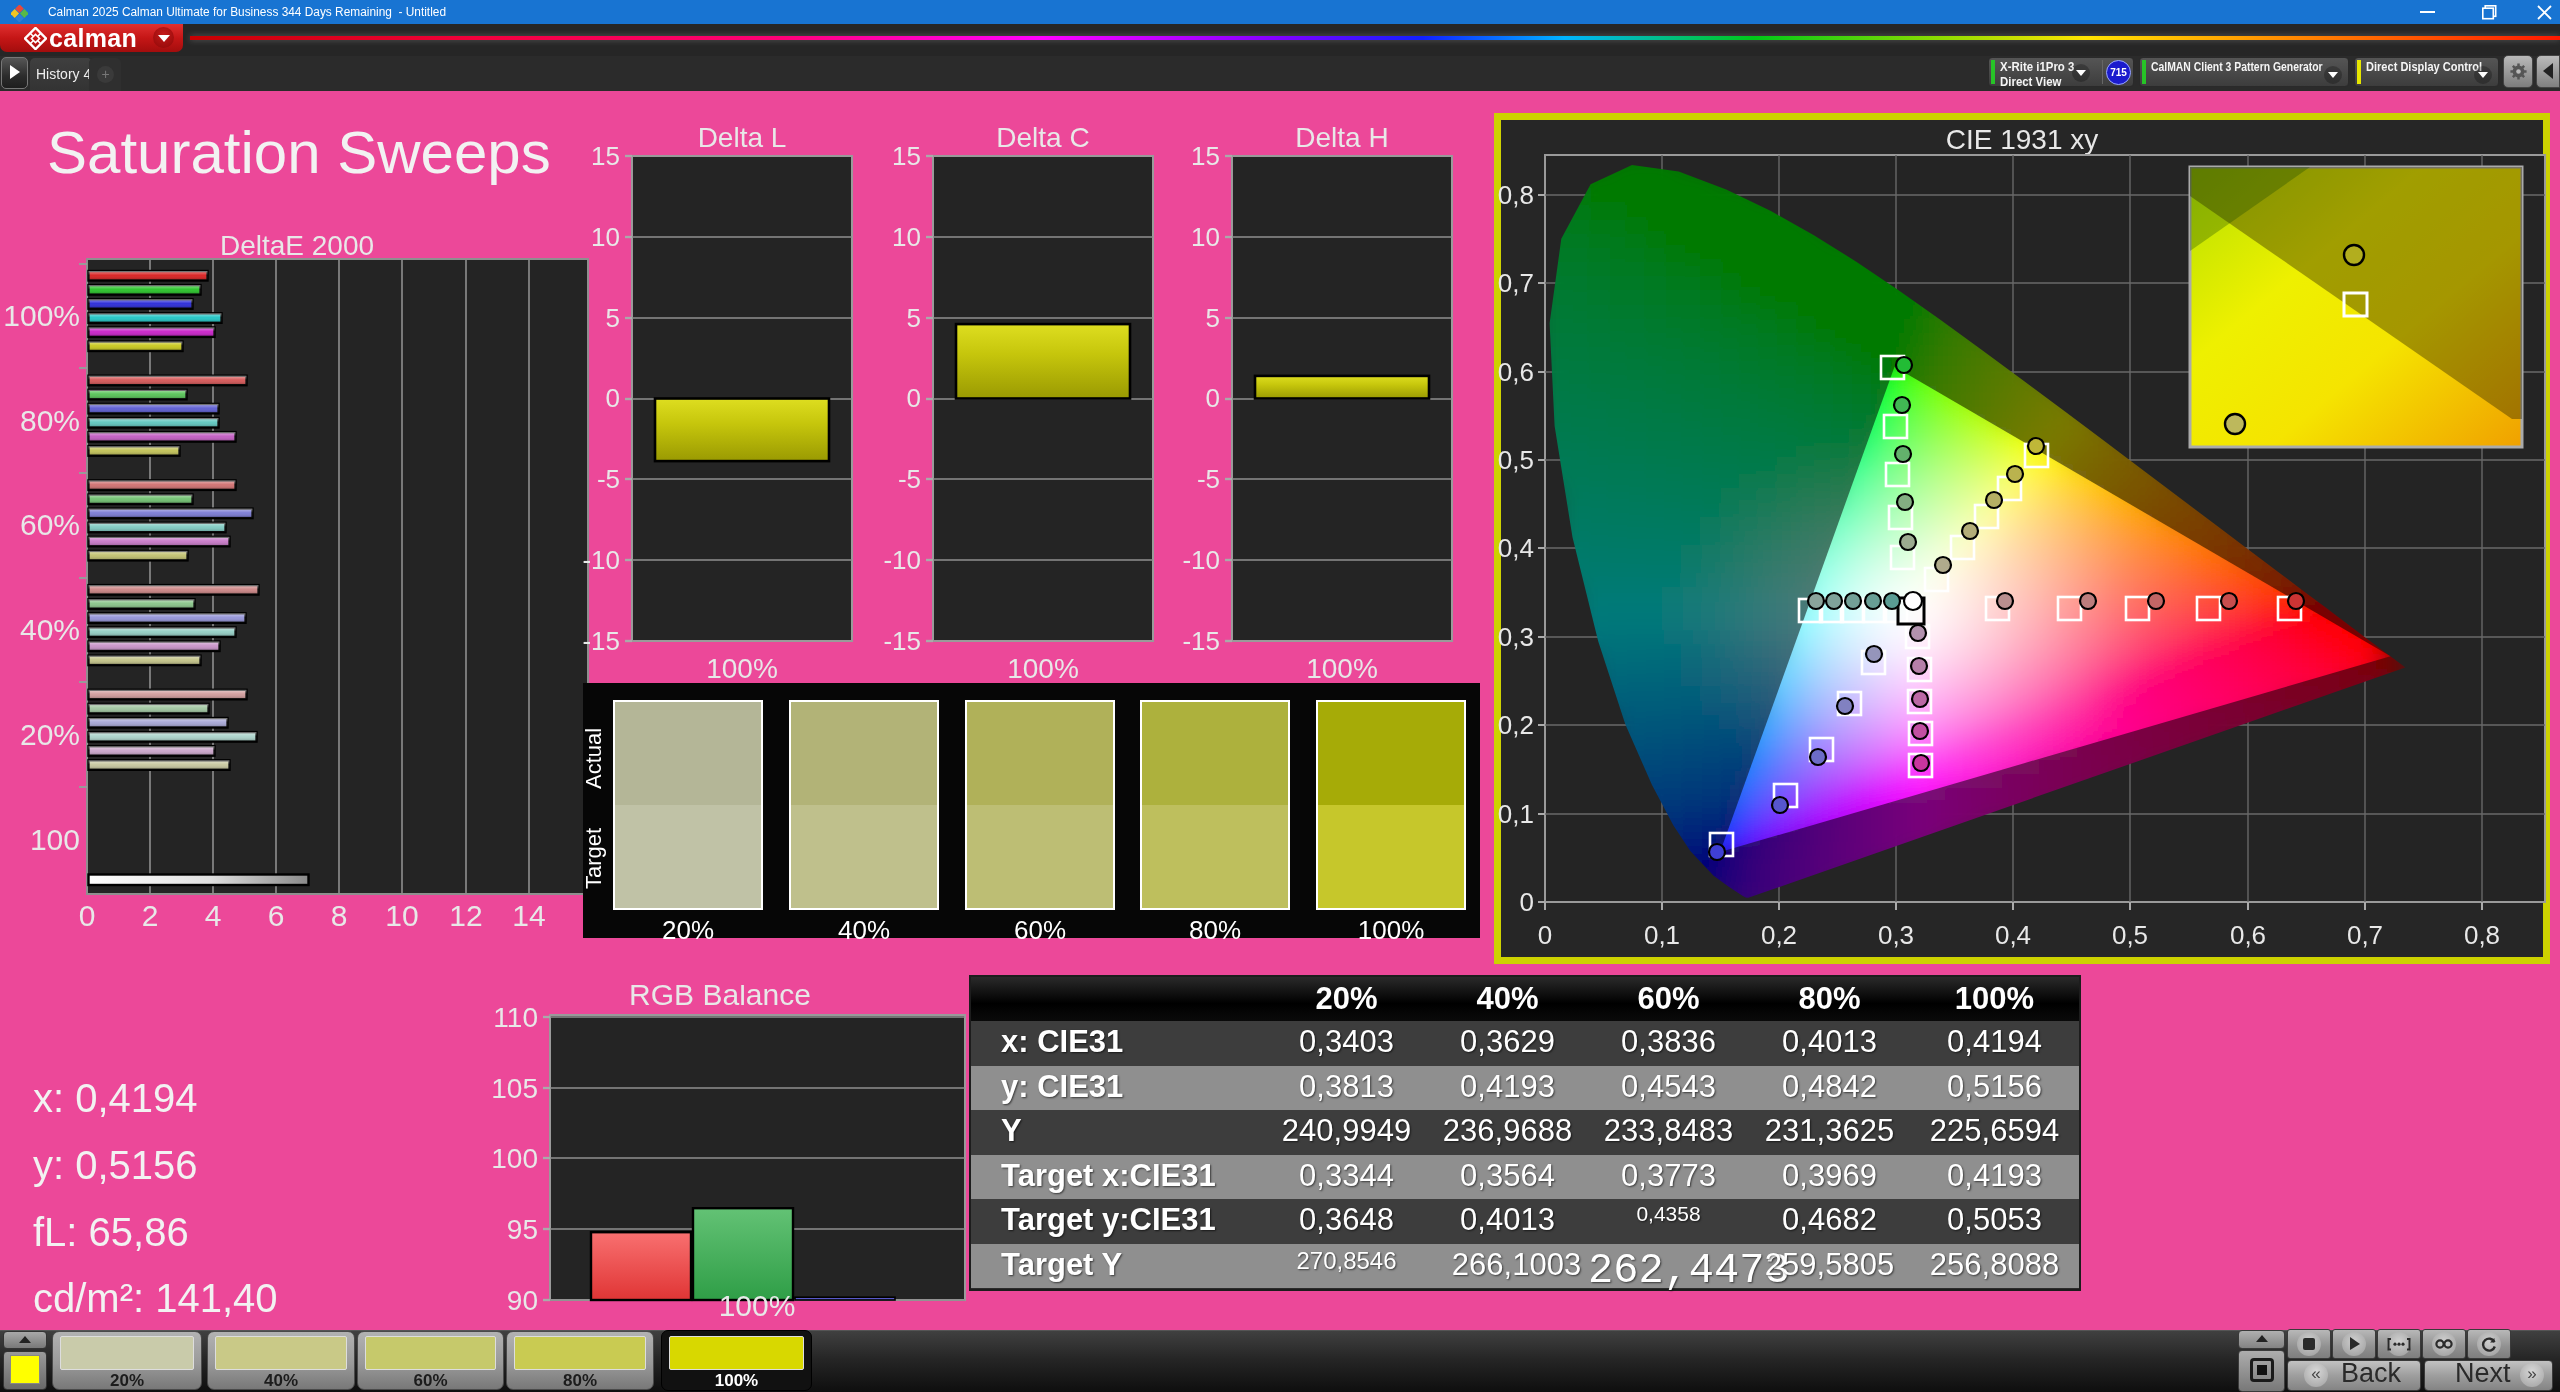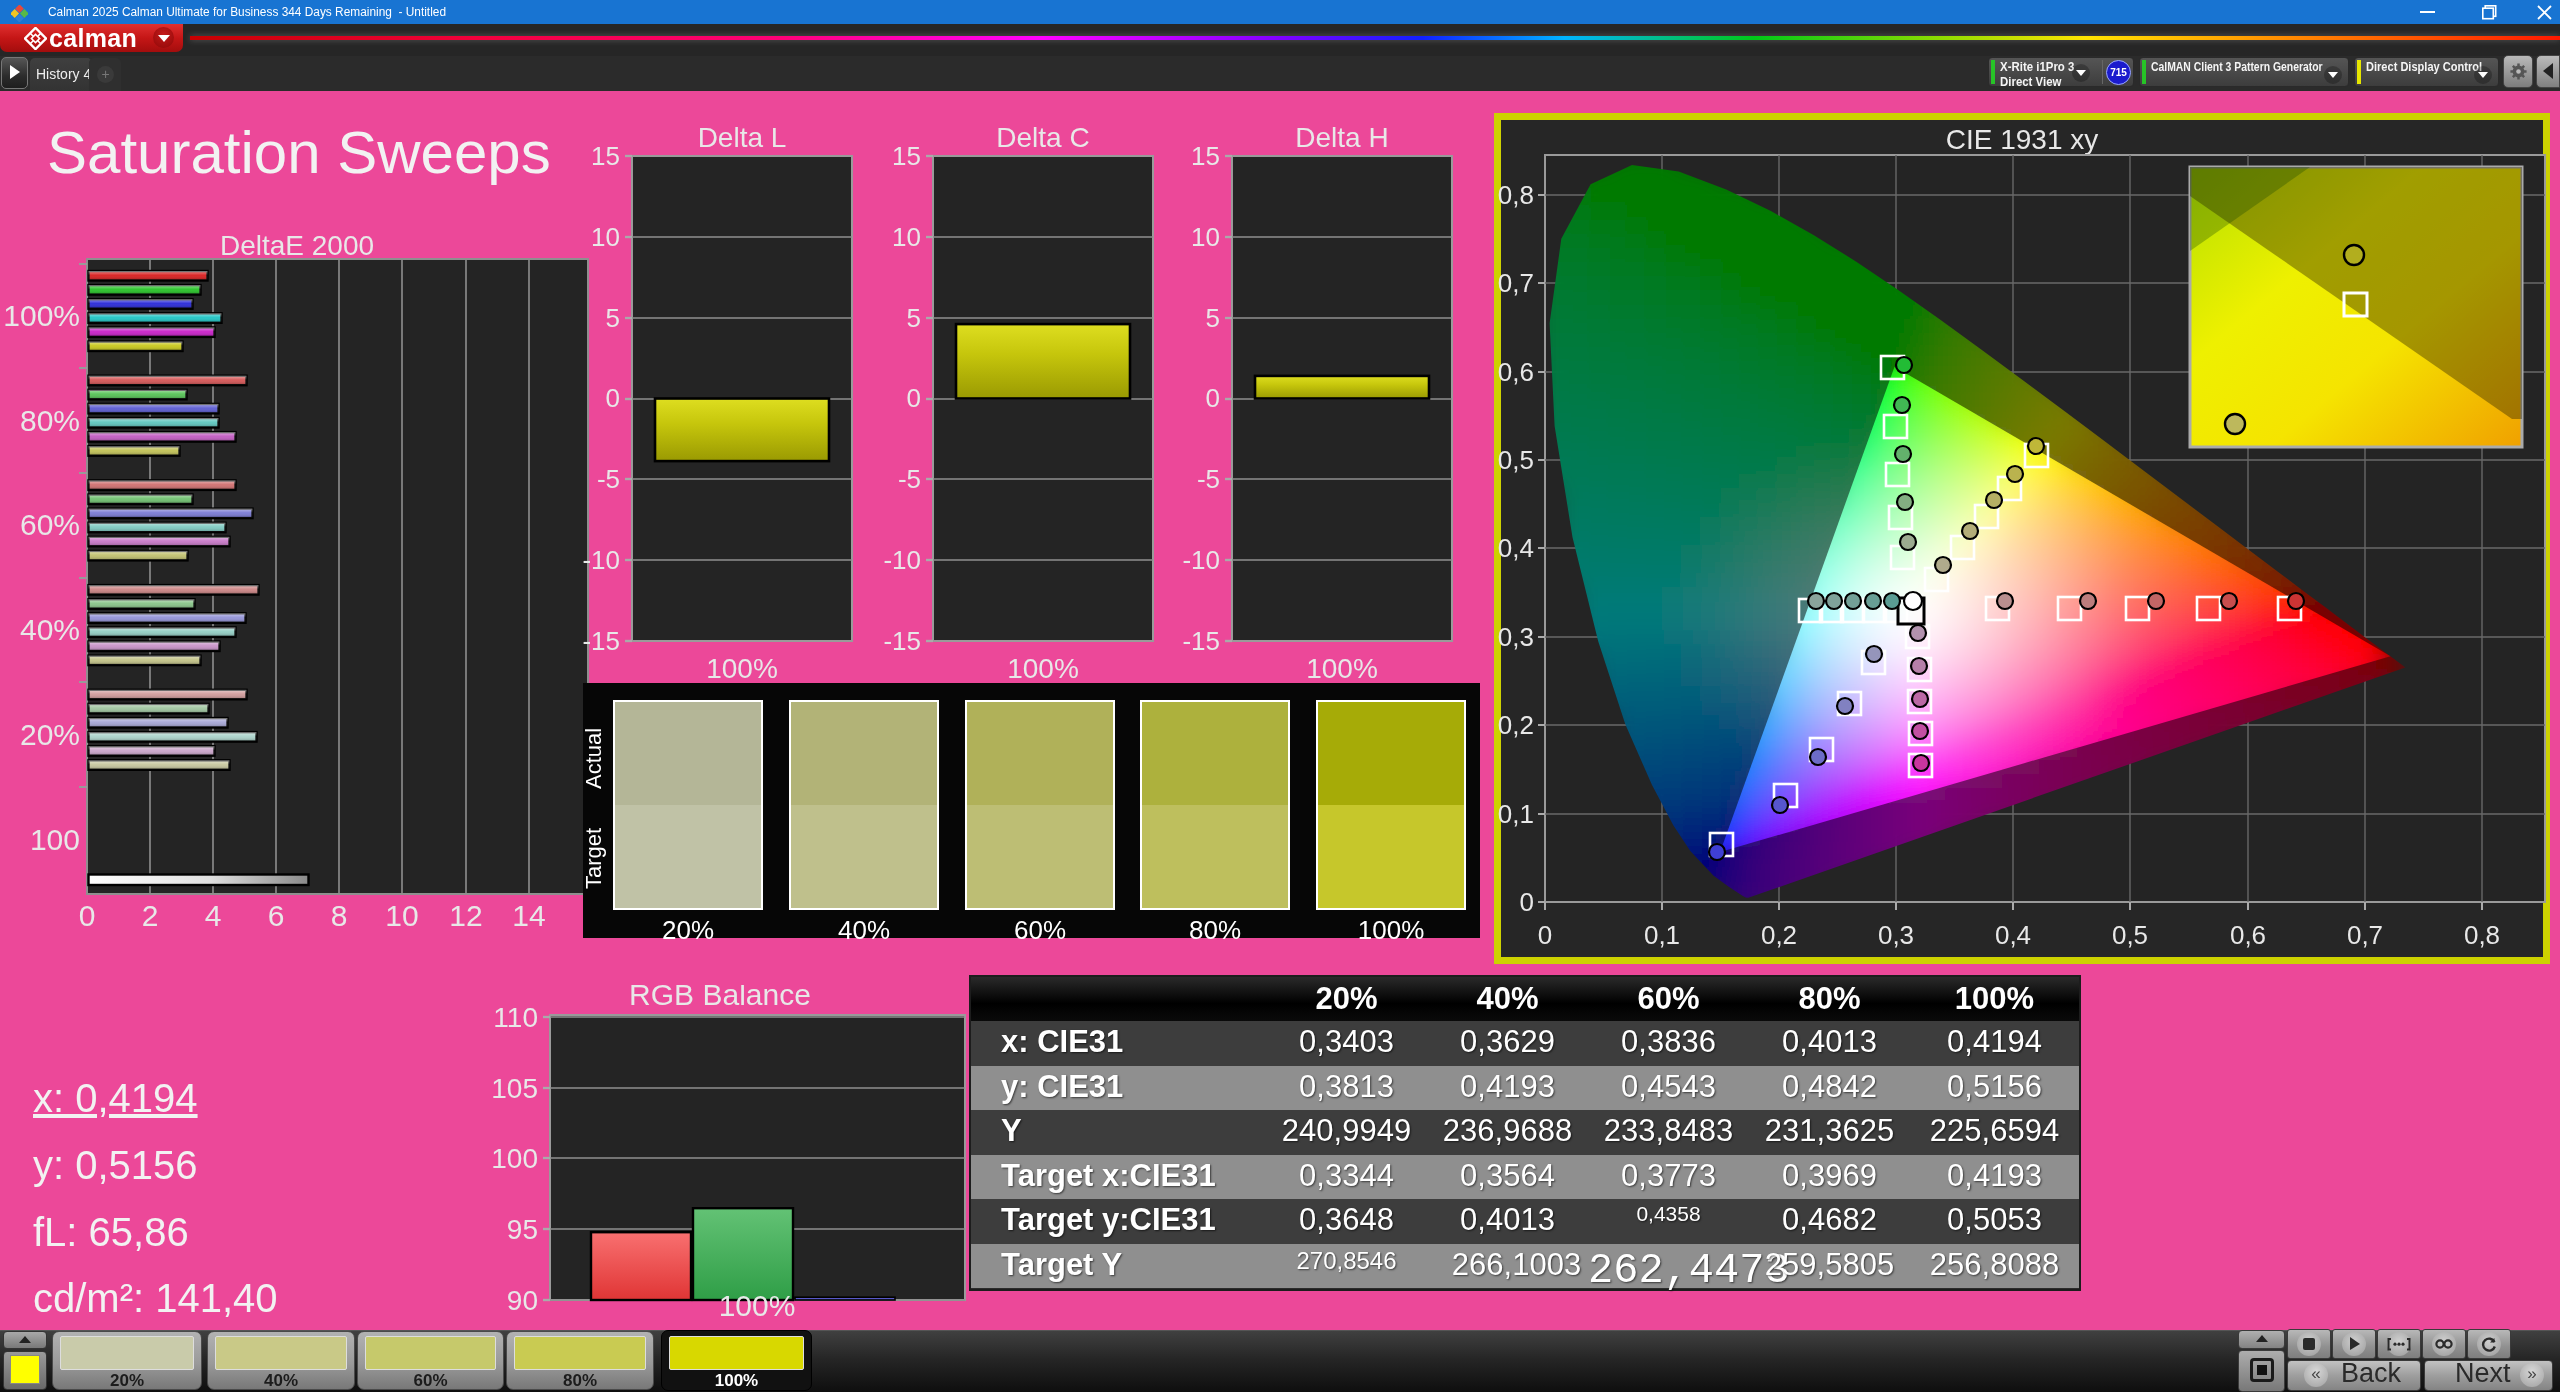--- a/index.html
+++ b/index.html
@@ -2651,21 +2651,21 @@
       <circle cx="419" cy="488" r="9" fill="#ffffff" stroke="#000" stroke-width="2.2"></circle>
       <g>
         <rect x="696" y="54" width="332" height="280" fill="url(#insbg)" stroke="#aaaaaa" stroke-width="3"></rect>
         <polygon points="696,83 1018,306 1028,306 1028,54 696,54" fill="rgba(45,35,0,0.40)"></polygon>
         <polygon points="696,54 816,54 696,138" fill="rgba(20,70,0,0.30)"></polygon>
         <rect x="850" y="180" width="23" height="23" fill="none" stroke="#fff" stroke-width="3"></rect>
         <circle cx="860" cy="142" r="10" fill="#b2ae1e" stroke="#000" stroke-width="2.4"></circle>
         <circle cx="741" cy="311" r="10" fill="#bdb85c" stroke="#000" stroke-width="2.4"></circle>
       </g>
     </svg>
-<div class="abs" style="left:33px;top:1076px;font-size:40px;color:#f2f2f2;text-decoration:underline;">x: 0,4194</div>
+<div class="abs" style="left:33px;top:1076px;font-size:40px;color:#f2f2f2;">x: 0,4194</div>
 <div class="abs" style="left:33px;top:1143px;font-size:40px;color:#f2f2f2;">y: 0,5156</div>
 <div class="abs" style="left:33px;top:1210px;font-size:40px;color:#f2f2f2;">fL: 65,86</div>
 <div class="abs" style="left:33px;top:1276px;font-size:40px;color:#f2f2f2;">cd/m²: 141,40</div>
 <svg class="abs" style="left:470px;top:985px" width="520" height="360" viewBox="0 0 520 360">
       <defs>
         <linearGradient id="rbar" x1="0" y1="0" x2="0" y2="1">
           <stop offset="0" stop-color="#f87070"></stop>
           <stop offset="1" stop-color="#e03535"></stop>
         </linearGradient>
         <linearGradient id="gbar" x1="0" y1="0" x2="0" y2="1">

